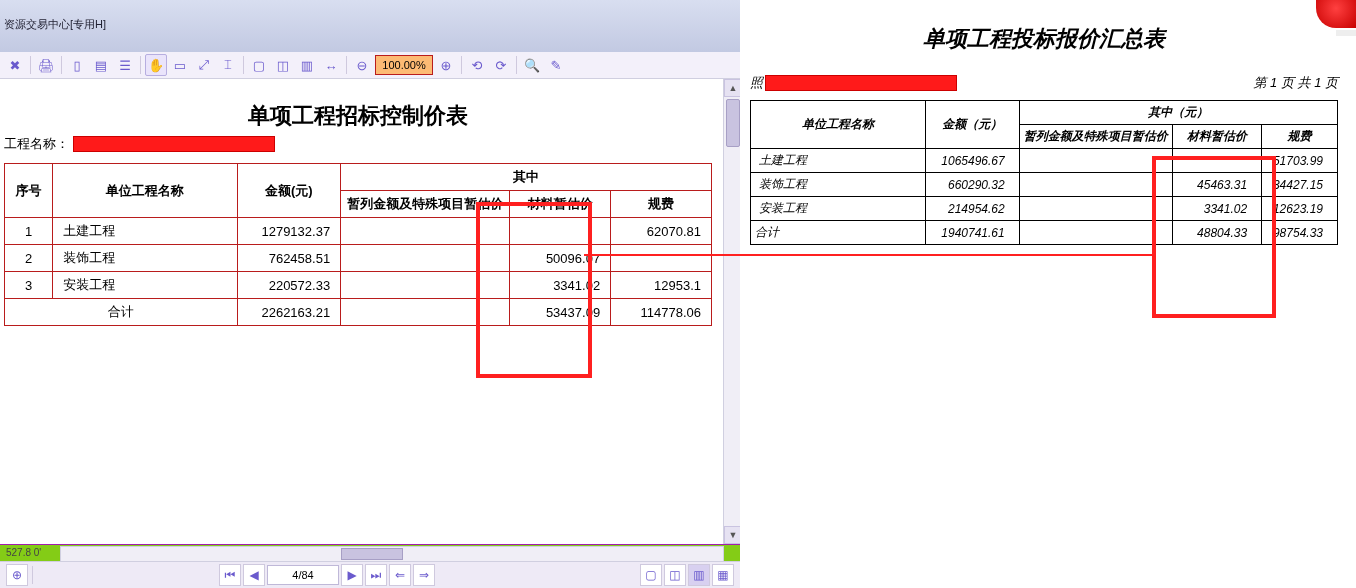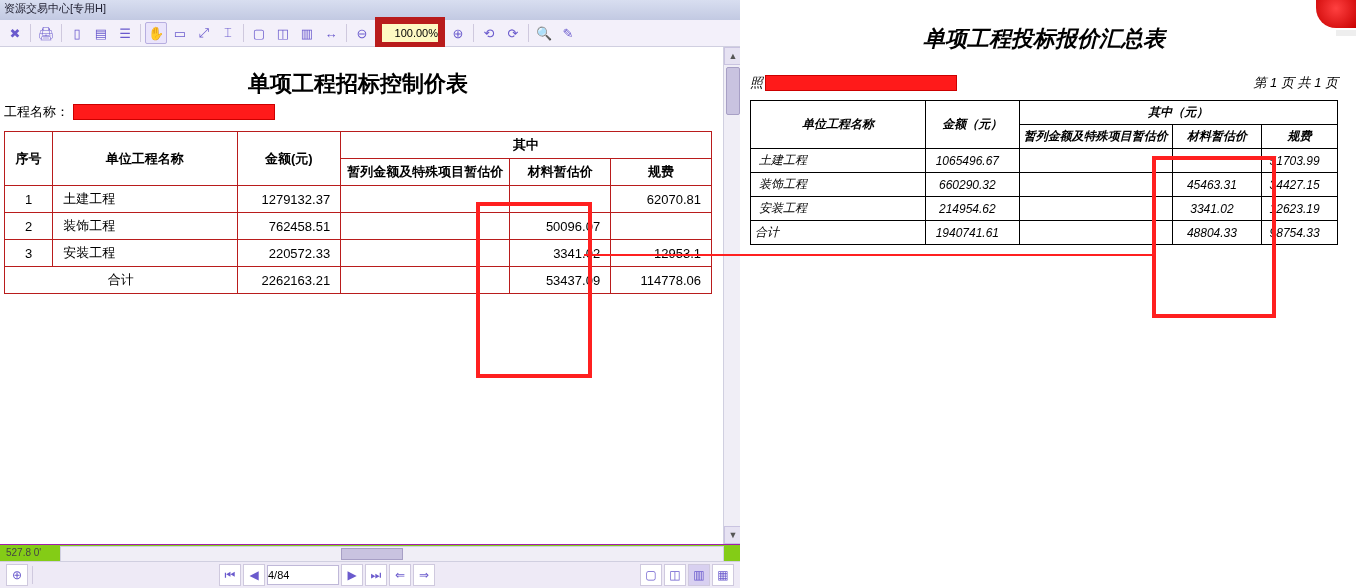--- a/index.html
+++ b/index.html
@@ -1,55 +1,55 @@
 <!DOCTYPE html>
 <html><head>
 <meta charset="utf-8">
 <style>
   html,body{margin:0;padding:0;font-family:"Microsoft YaHei",SimSun,Arial,sans-serif;font-size:12px;background:#fff;color:#000;}
   .root{width:1356px;height:588px;position:relative;overflow:hidden;}
   
   .left-pane{position:absolute;left:0;top:0;width:740px;height:588px;border-right:1px solid #ccc;display:flex;flex-direction:column;background:#f7f6fb;}
-  .titlebar{height:18px;background:linear-gradient(#d8def0,#c2c9e2);font-size:11px;padding:1px 4px;color:#223;}
+  .titlebar{height:18px;background:linear-gradient(#d8def0,#c2c9e2);font-size:11px;padding:17px 4px;color:#223;}
   .toolbar{height:26px;background:#f3f0fa;border-bottom:1px solid #d0cfe0;display:flex;align-items:center;gap:2px;padding:0 4px;}
   .tbtn{width:20px;height:20px;display:flex;align-items:center;justify-content:center;border:1px solid transparent;border-radius:2px;color:#6a5acd;font-size:13px;cursor:pointer;user-select:none;}
   .tbtn.on{border-color:#b7aee0;background:#eae4fb;}
   .tsep{width:1px;height:18px;background:#cfc9de;margin:0 2px;}
-  .zoombox{width:56px;height:18px;border:7px solid #b91c1c;background:#fef9c3;font-size:11px;text-align:right;line-height:18px;}
+  .zoombox{width:56px;height:18px;border:1px solid #b91c1c;background:#fdba74;font-size:11px;text-align:center;line-height:18px;}
   .left-doc-area{flex:1;background:#fff;position:relative;overflow:hidden;}
   .vscroll{position:absolute;right:0;top:0;width:16px;height:100%;background:#f0eef6;border-left:1px solid #d0cfe0;}
   .vscroll .thumb{position:absolute;left:2px;top:4px;width:12px;height:46px;background:#c9c3e0;border:1px solid #a79fc5;border-radius:2px;}
   .vscroll .btn{position:absolute;left:0;width:16px;height:16px;background:#e6e2f2;border:1px solid #c9c3e0;font-size:9px;display:flex;align-items:center;justify-content:center;color:#555;}
   .statusbar{height:16px;background:#84cc16;border-top:1px solid #a21caf;font-size:10px;padding:0 6px;color:#444;line-height:16px;position:relative;}
   .hscroll{position:absolute;left:60px;right:16px;top:1px;height:14px;background:#f0eef6;border:1px solid #d0cfe0;}
   .hscroll .hthumb{position:absolute;left:280px;top:1px;width:60px;height:10px;background:#c9c3e0;border:1px solid #a79fc5;}
   .navbar{height:26px;background:#eeeaf6;border-top:1px solid #d0cfe0;display:flex;align-items:center;gap:2px;padding:0 6px;}
   .navbtn{width:20px;height:20px;display:flex;align-items:center;justify-content:center;border:1px solid #cfc9de;background:#fff;color:#6a5acd;cursor:pointer;font-size:12px;}
-  .pagebox{width:70px;height:18px;border:1px solid #bfb8d8;background:#fff;font-size:11px;line-height:18px;}
+  .pagebox{width:70px;height:18px;border:1px solid #bfb8d8;background:#fff;text-align:center;font-size:11px;line-height:18px;}
   .navspacer{flex:1;}
   
   .doc-left{position:absolute;left:0;top:0;right:16px;bottom:0;padding:8px 12px 8px 4px;background:#fff;}
   .doc-left h2{font-size:22px;font-weight:bold;text-align:center;margin:14px 0 2px;}
   .labelrow{font-size:13px;margin:4px 0 10px;display:flex;align-items:center;gap:4px;}
   .redact{display:inline-block;height:14px;background:#ff1a1a;border:1px solid #c00;}
   table.pricetbl{border-collapse:collapse;width:100%;font-size:13px;}
   table.pricetbl th,table.pricetbl td{border:1px solid #b91c1c;padding:4px 6px;text-align:center;white-space:nowrap;}
   table.pricetbl td.name{text-align:left;padding-left:10px;}
   table.pricetbl td.num{text-align:right;padding-right:10px;font-family:Arial;}
   .redbox{position:absolute;border:4px solid #ff2020;pointer-events:none;}
   .redline{position:absolute;height:2px;background:#ff2020;pointer-events:none;}
   
   .right-pane{position:absolute;left:740px;top:0;width:616px;height:588px;background:#fff;}
   .right-doc{padding:24px 18px 8px 10px;font-style:italic;}
   .right-doc h2{font-size:22px;font-weight:bold;text-align:center;margin:0 0 20px;}
   .labelrow2{font-size:13px;margin:0 0 8px;display:flex;align-items:center;gap:2px;}
   table.pricetbl2{border-collapse:collapse;width:100%;font-size:12px;}
   table.pricetbl2 th,table.pricetbl2 td{border:1px solid #000;padding:3px 4px;white-space:nowrap;}
   table.pricetbl2 td.name{text-align:left;padding-left:8px;}
-  table.pricetbl2 td.num{text-align:center;padding-right:14px;font-family:Arial;}
+  table.pricetbl2 td.num{text-align:right;padding-right:14px;font-family:Arial;}
   .redtab{position:absolute;right:0;top:0;width:40px;height:28px;background:radial-gradient(circle at 50% 30%,#ff4040,#c80000);border-bottom-left-radius:20px;}
   .redtabline{position:absolute;right:0;top:30px;width:20px;height:6px;background:#eee;}
 </style>
 </head>
 <body>
 
 <div class="root">
 
   <div class="left-pane">
     <div class="titlebar">资源交易中心[专用H]</div>

